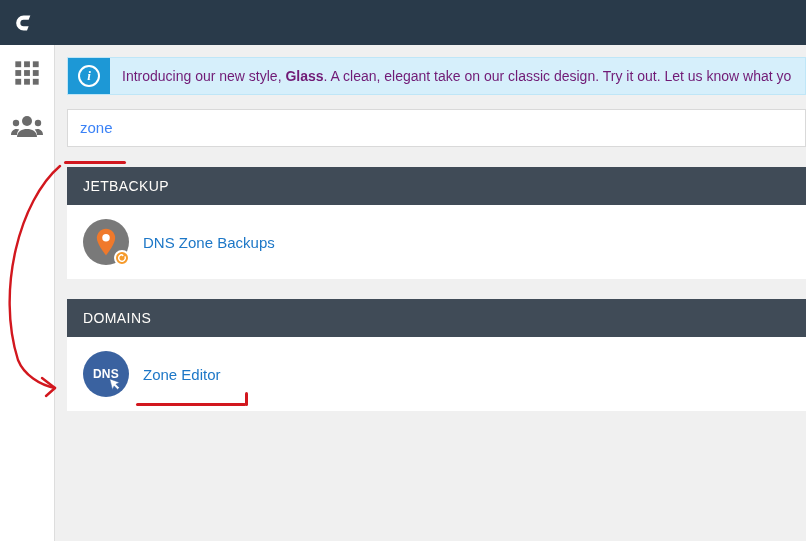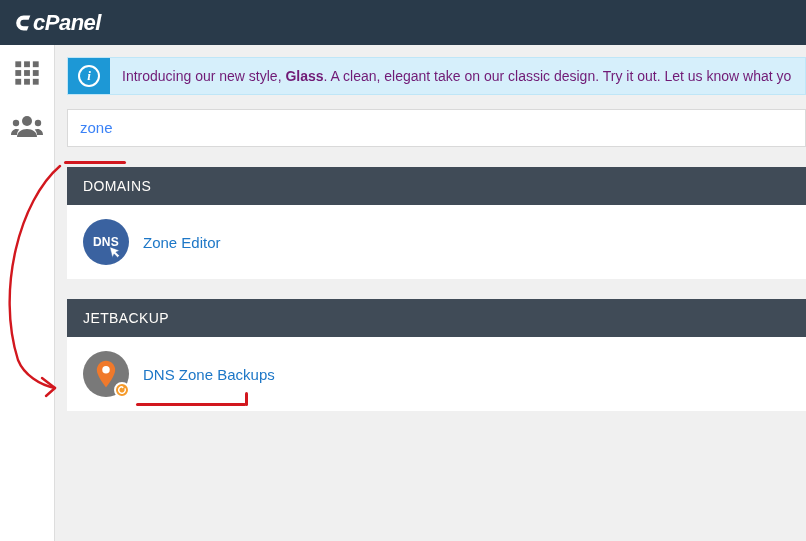--- a/index.html
+++ b/index.html
@@ -47,21 +47,20 @@
 
 </style>
 </head>
 <body>
 
 <div class="topbar">
   <div class="logo">
     <svg width="20" height="20" viewBox="0 0 24 24" style="margin-right:1px">
         <path fill="#fff" d="M14 3a9 9 0 0 0 0 18h4l2-5h-6a4 4 0 1 1 0-8h6l2-5h-8z"></path>
       </svg>
-    <span>cPanel</span>
   </div>
 </div>
 
 <div class="layout">
   <div class="sidebar">
     <div class="sidebar-icon">
       <svg width="28" height="28" viewBox="0 0 24 24">
           <g fill="#6b6b6b">
             <rect x="2" y="2" width="5" height="5"></rect>
             <rect x="9.5" y="2" width="5" height="5"></rect>
@@ -98,50 +97,50 @@
       <div class="info-text">
         <span>Introducing our new style, </span><b>Glass</b><span>. A clean, elegant take on our classic design. Try it out. Let us know what yo</span>
       </div>
     </div>
 
     <div class="search-box">
       <input class="search-input" type="text" value="zone" style="">
     </div>
 
     <div class="group">
-      <div class="group-header">DOMAINS</div>
-      <div class="group-body">
-        <div class="icon-circle icon-zone">
-          DNS
-          <svg class="cursor" width="14" height="14" viewBox="0 0 16 16">
-              <path fill="#fff" stroke="#3a62a0" stroke-width="0.6" d="M2 1l3 12 2-4 4 4 2-2-4-4 4-2z"></path>
-            </svg>
-        </div>
-        <a class="item-link">Zone Editor</a>
-      </div>
-    </div>
-
-    <div class="group">
       <div class="group-header">JETBACKUP</div>
       <div class="group-body">
         <div class="icon-circle icon-dns-backup">
           <svg class="pin" viewBox="0 0 24 32">
               <path fill="#f0792b" d="M12 0C6 0 1 5 1 11c0 8 11 21 11 21s11-13 11-21C23 5 18 0 12 0z"></path>
               <circle cx="12" cy="11" r="4.5" fill="#fff"></circle>
             </svg>
           <div class="small-badge">
             <svg width="8" height="8" viewBox="0 0 10 10">
                 <path fill="#fff" d="M5 0a5 5 0 1 0 4.3 2.5L7.8 3.4A3.2 3.2 0 1 1 5 1.8V3l2.4-1.5L5 0z"></path>
               </svg>
           </div>
         </div>
         <a class="item-link">DNS Zone Backups</a>
       </div>
     </div>
 
+    <div class="group">
+      <div class="group-header">DOMAINS</div>
+      <div class="group-body">
+        <div class="icon-circle icon-zone">
+          DNS
+          <svg class="cursor" width="14" height="14" viewBox="0 0 16 16">
+              <path fill="#fff" stroke="#3a62a0" stroke-width="0.6" d="M2 1l3 12 2-4 4 4 2-2-4-4 4-2z"></path>
+            </svg>
+        </div>
+        <a class="item-link">Zone Editor</a>
+      </div>
+    </div>
+
   </div>
 </div>
 
 <div class="annot underline-search"></div>
 <div class="annot underline-zone"></div>
 <svg class="annot arrow-svg" viewBox="0 0 90 240">
   <path d="M60 6 C 20 40, -4 130, 18 200 C 24 215, 40 225, 55 228" stroke="#d2171e" stroke-width="2.4" fill="none" stroke-linecap="round"></path>
   <path d="M55 228 L 42 218 M55 228 L 46 236" stroke="#d2171e" stroke-width="2.4" fill="none" stroke-linecap="round"></path>
 </svg>
 

